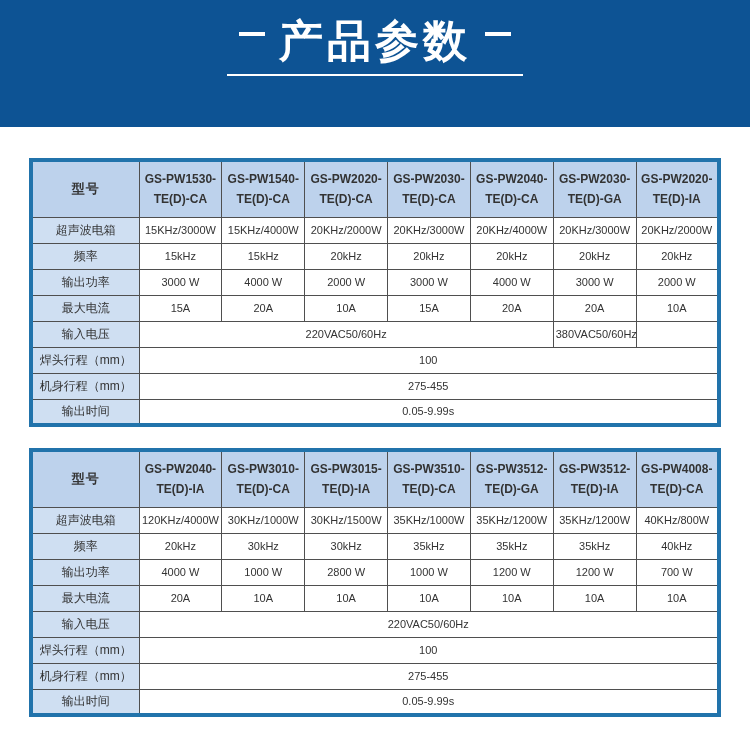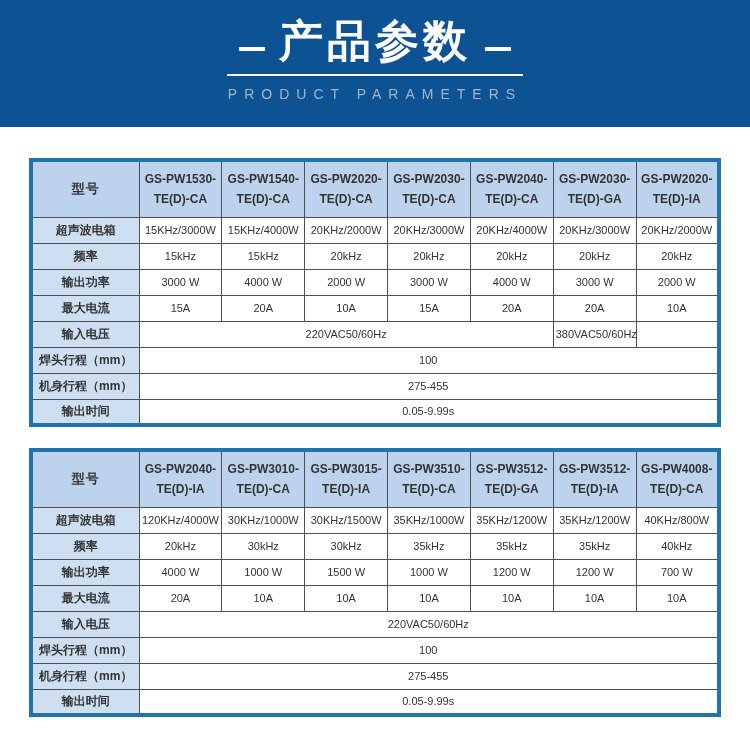--- a/index.html
+++ b/index.html
@@ -15,21 +15,21 @@
   html,body{margin:0;padding:0;}
   body{
     width:750px;height:755px;background:#ffffff;overflow:hidden;
     font-family:"Liberation Sans",sans-serif;
   }
   .banner{
     width:750px;height:127px;background:var(--banner-bg);
     display:flex;flex-direction:column;align-items:center;
     padding-top:16px;
   }
-  .title-row{display:flex;align-items:center;gap:14px;}
+  .title-row{display:flex;gap:14px;}
   .dash{width:26px;height:4px;background:#ffffff;margin-top:16px;}
   .page-title{
     font-size:44px;font-weight:bold;color:#ffffff;letter-spacing:4px;line-height:1.15;
   }
   .underline{width:296px;height:2px;background:#ffffff;margin-top:7px;}
   .page-subtitle{
     margin-top:10px;font-size:14px;letter-spacing:7px;color:var(--subtitle);font-weight:500;
   }
   .tables-wrap{width:692px;margin:0 auto;}
   table.param-table{
@@ -43,35 +43,34 @@
     text-align:center;vertical-align:middle;color:var(--text);
     padding:0 2px;overflow:hidden;
   }
   .param-table thead th{
     background:var(--header-bg);height:57px;
     font-size:12px;font-weight:700;white-space:pre-line;line-height:1.7;
   }
   .param-table thead th.corner{font-size:13px;letter-spacing:1px;}
   .param-table col.label-col{width:108px;}
   .param-table tbody th{
-    background:var(--label-bg);font-size:12px;font-weight:700;height:26px;
+    background:var(--label-bg);font-size:12px;font-weight:400;height:26px;
   }
   .param-table tbody td{font-size:11px;font-weight:400;height:26px;background:#ffffff;}
 </style>
 </head>
 <body>
 
 <div class="banner">
   <div class="title-row">
     <span class="dash"></span>
     <span class="page-title">产品参数</span>
     <span class="dash"></span>
   </div>
   <div class="underline"></div>
-  <div class="page-subtitle">PRODUCT PARAMETERS</div>
 </div>
 
 <div class="tables-wrap">
   <div>
       <table class="param-table tbl-1">
         <colgroup>
           <col class="label-col">
           <col>
           <col>
           <col>
@@ -210,21 +209,21 @@
             <td>30kHz</td>
             <td>35kHz</td>
             <td>35kHz</td>
             <td>35kHz</td>
             <td>40kHz</td>
           </tr>
           <tr>
             <th>输出功率</th>
             <td>4000 W</td>
             <td>1000 W</td>
-            <td>1500 W</td>
+            <td>2800 W</td>
             <td>1000 W</td>
             <td>1200 W</td>
             <td>1200 W</td>
             <td>700 W</td>
           </tr>
           <tr>
             <th>最大电流</th>
             <td>20A</td>
             <td>10A</td>
             <td>10A</td>

